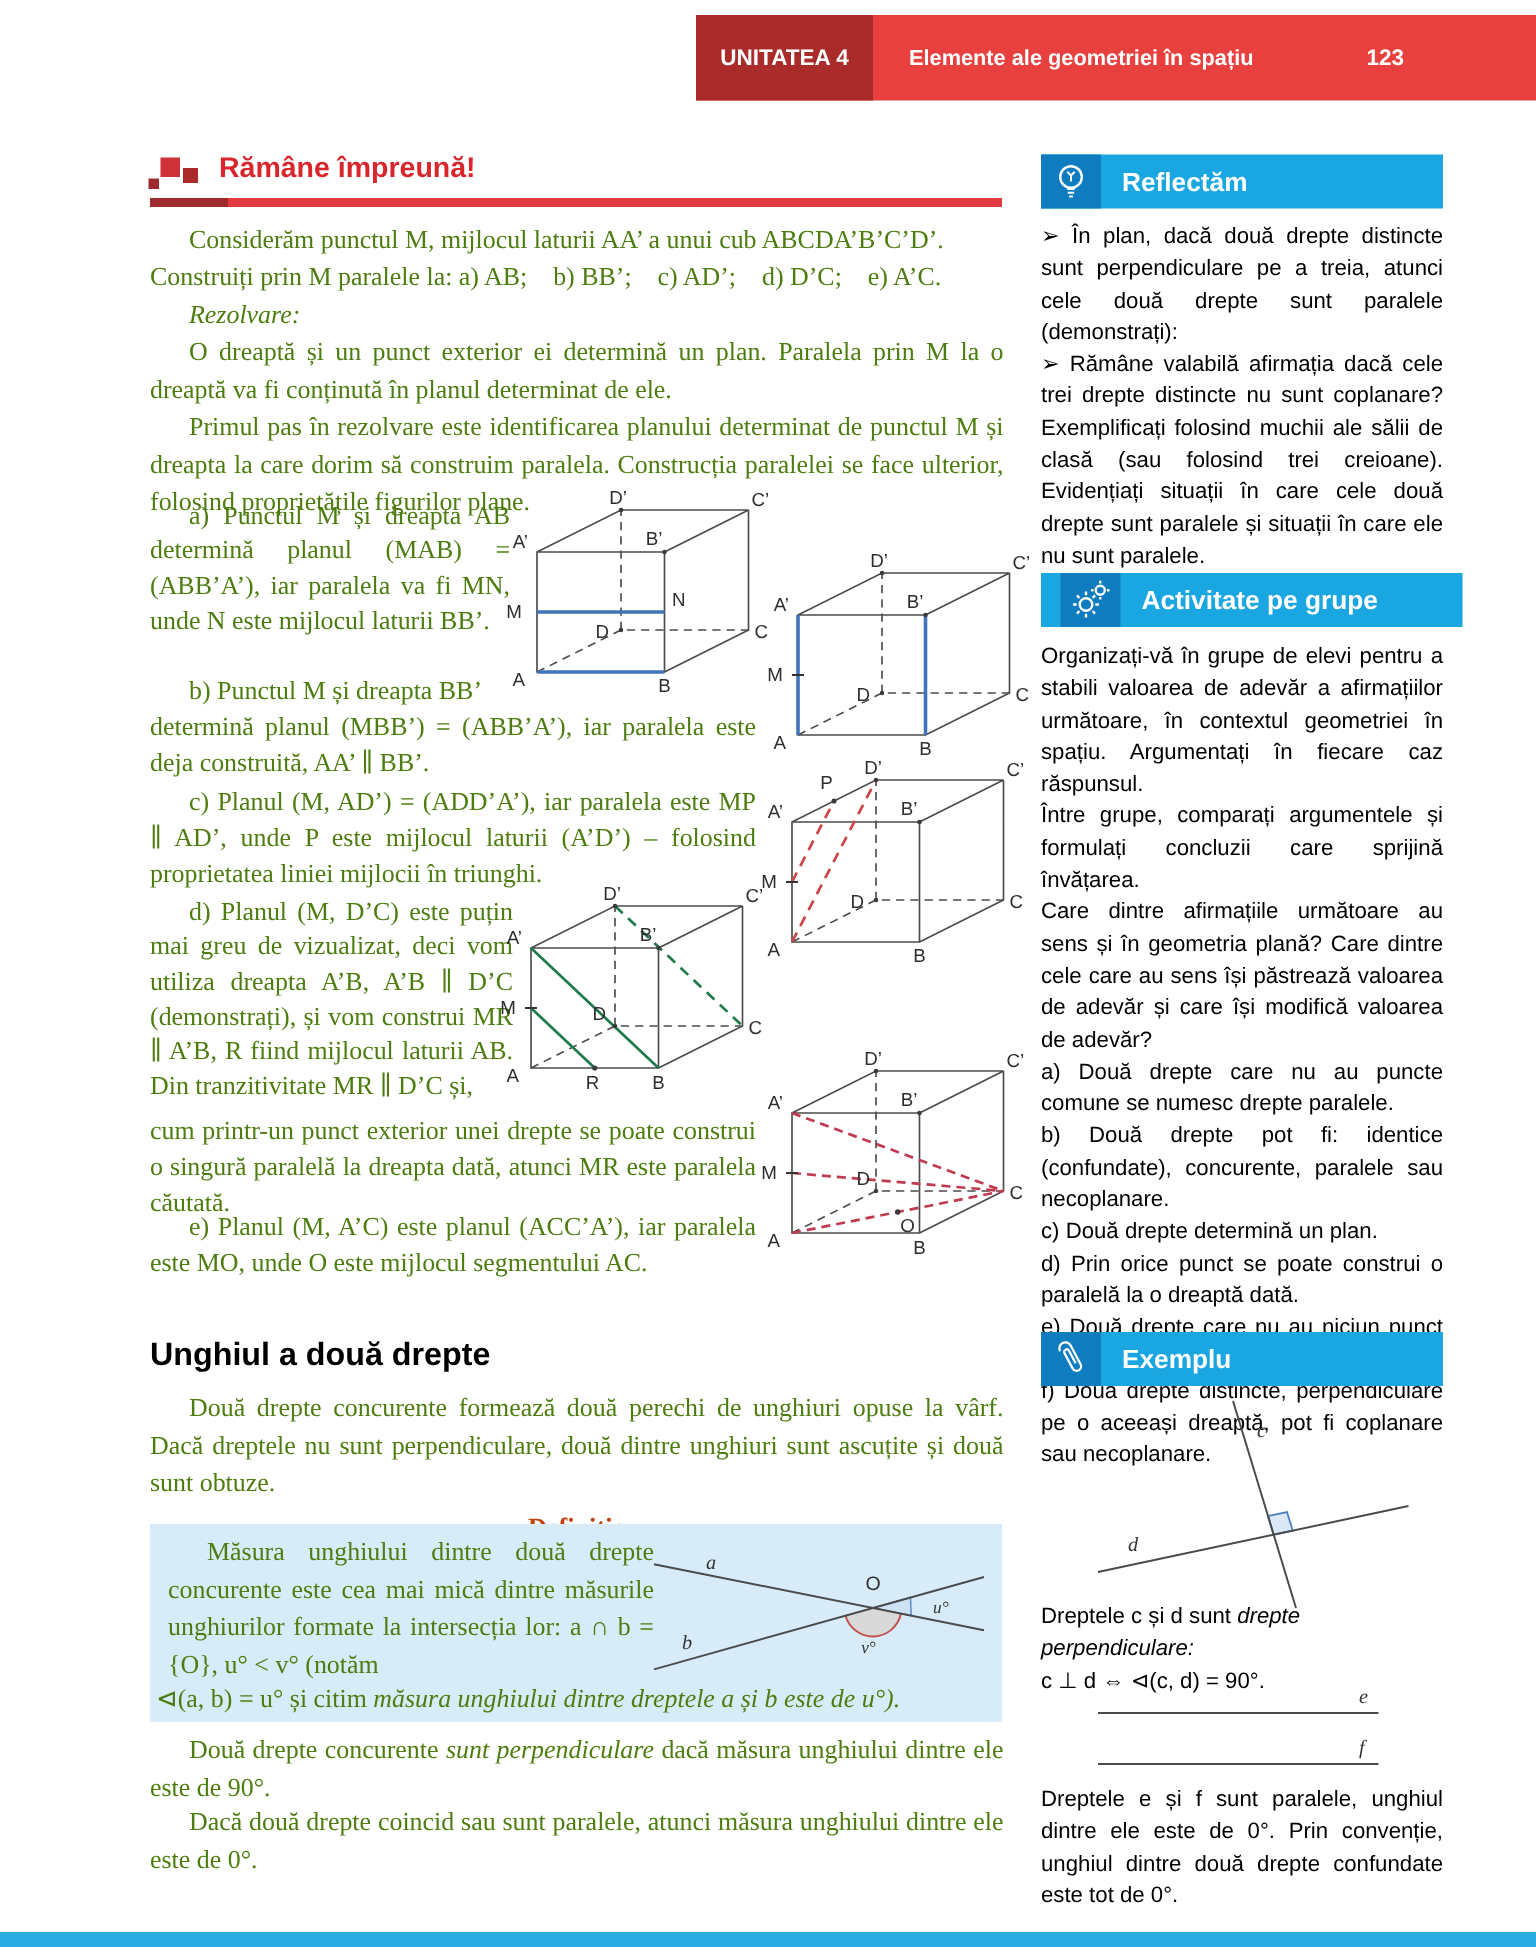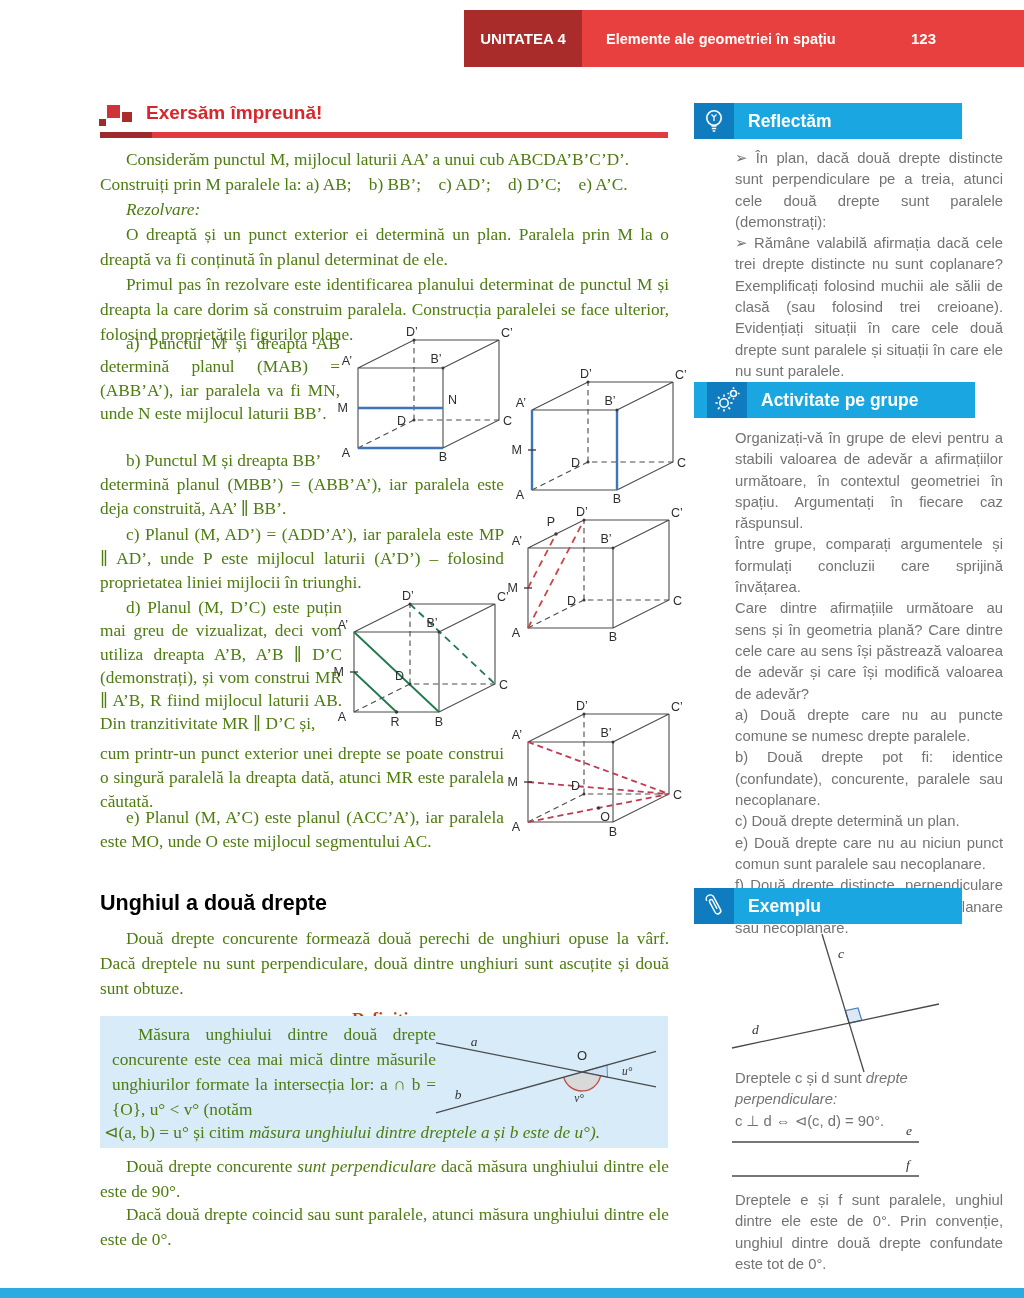--- a/index.html
+++ b/index.html
@@ -24,21 +24,21 @@
 
   
   .serif{font-size:17.3px;line-height:25px;text-align:justify;color:#4d7c0f;}
   .serif p{margin:0;}
   .ind{text-indent:26px;}
   .noj{text-align:left;}
   .it{font-style:italic;}
 
   
   .sans-body{font-family:"Liberation Sans","DejaVu Sans",sans-serif;font-size:14.8px;
-             line-height:21.3px;color:#737373;text-align:justify;margin-left:41px;}
+             line-height:21.3px;color:#000000;text-align:justify;}
   .sans-body p{margin:0;}
   .formula{font-style:italic;text-align:left;}
 
   
   .rbox{position:absolute;left:694px;width:268px;height:36px;background:#1aa7e1;display:flex;
         align-items:center;color:#fff;font-family:"Liberation Sans","DejaVu Sans",sans-serif;}
   .rbox .icon{width:40px;height:36px;background:#0e7cbe;display:flex;align-items:center;justify-content:center;flex:0 0 40px;}
   .rbox .ttl{margin-left:14px;font-weight:bold;font-size:17.5px;}
 
   
@@ -79,21 +79,21 @@
     </div>
     <span class="unit-sub">Elemente ale geometriei în spațiu</span>
     <span class="unit-page">123</span>
   </div>
 
   <svg class="abs" style="left:98px;top:100px;" width="38" height="30" viewBox="0 0 38 30">
     <rect x="1" y="19" width="7" height="7" fill="#9e2a2e"></rect>
     <rect x="9" y="5" width="13" height="13" fill="#cf3339"></rect>
     <rect x="24" y="12" width="10" height="10" fill="#a92c2b"></rect>
   </svg>
-  <div class="ex-title">Exersăm împreună!</div>
+  <div class="ex-title">Rămâne împreună!</div>
   <div class="ex-rule">
       <div class="dark"></div>
     </div>
 
   <div class="abs serif" style="left:100px;top:147px;width:569px;">
     <p class="ind">Considerăm punctul M, mijlocul laturii AA’ a unui cub ABCDA’B’C’D’.</p>
     <p class="noj">Construiți prin M paralele la: a) AB; b) BB’; c) AD’; d) D’C; e) A’C.</p>
     <p class="ind it noj">Rezolvare:</p>
     <p class="ind">O dreaptă și un punct exterior ei determină un plan. Paralela prin M la o dreaptă va fi conținută în planul determinat de ele.</p>
     <p class="ind">Primul pas în rezolvare este identificarea planului determinat de punctul M și dreapta la care dorim să construim paralela. Construcția paralelei se face ulterior, folosind proprietățile figurilor plane.</p>
@@ -293,20 +293,21 @@
     </div>
     <span class="ttl">Activitate pe grupe</span>
   </div>
   <div class="abs sans-body" style="left:694px;top:428px;width:268px;">
     <p>Organizați-vă în grupe de elevi pentru a stabili valoarea de adevăr a afirmațiilor următoare, în contextul geometriei în spațiu. Argumentați în fiecare caz răspunsul.</p>
     <p>Între grupe, comparați argumentele și formulați concluzii care sprijină învățarea.</p>
     <p>Care dintre afirmațiile următoare au sens și în geometria plană? Care dintre cele care au sens își păstrează valoarea de adevăr și care își modifică valoarea de adevăr?</p>
     <p>a) Două drepte care nu au puncte comune se numesc drepte paralele.</p>
     <p>b) Două drepte pot fi: identice (confundate), concurente, paralele sau necoplanare.</p>
     <p>c) Două drepte determină un plan.</p>
+    <p>d) Prin orice punct se poate construi o paralelă la o dreaptă dată.</p>
     <p>e) Două drepte care nu au niciun punct comun sunt paralele sau necoplanare.</p>
     <p>f) Două drepte distincte, perpendiculare pe o aceeași dreaptă, pot fi coplanare sau necoplanare.</p>
   </div>
 
   <div class="rbox" style="top:888px;">
     <div class="icon">
       <svg width="26" height="30" viewBox="0 0 26 30">
         <g transform="rotate(-28 13 15)">
           <path d="M9 7 a4 4 0 0 1 8 0 V 21 a3 3 0 0 1 -6 0 V 9.5 a1.7 1.7 0 0 1 3.4 0 V 19" fill="none" stroke="#fff" stroke-width="1.5"></path>
         </g>

